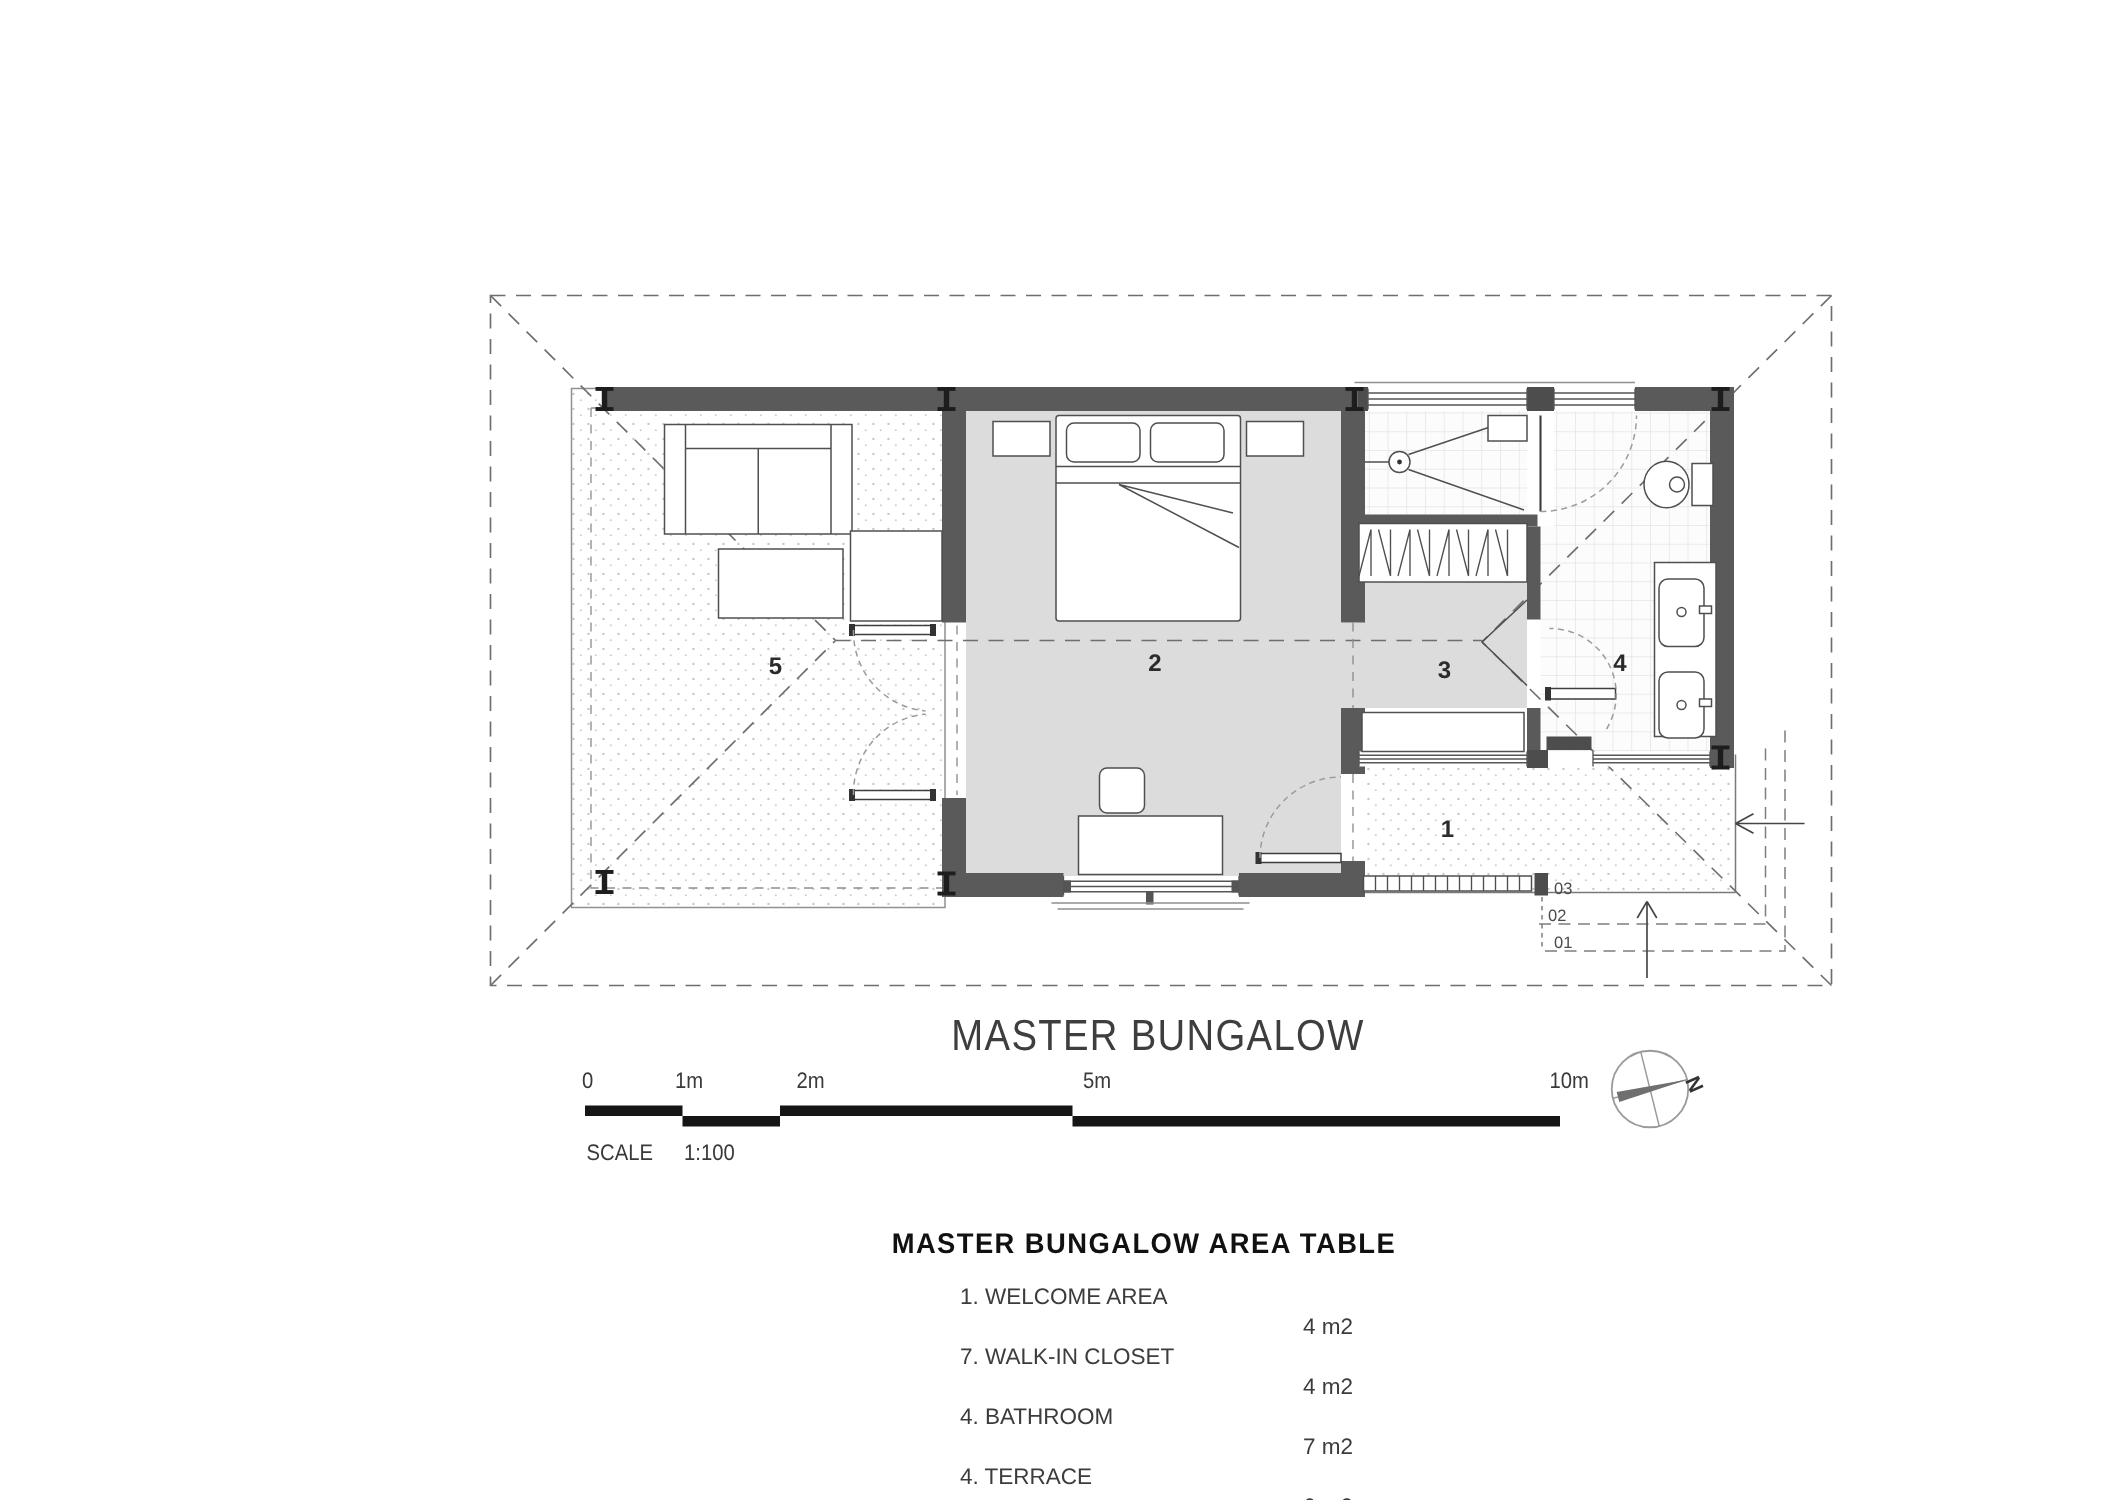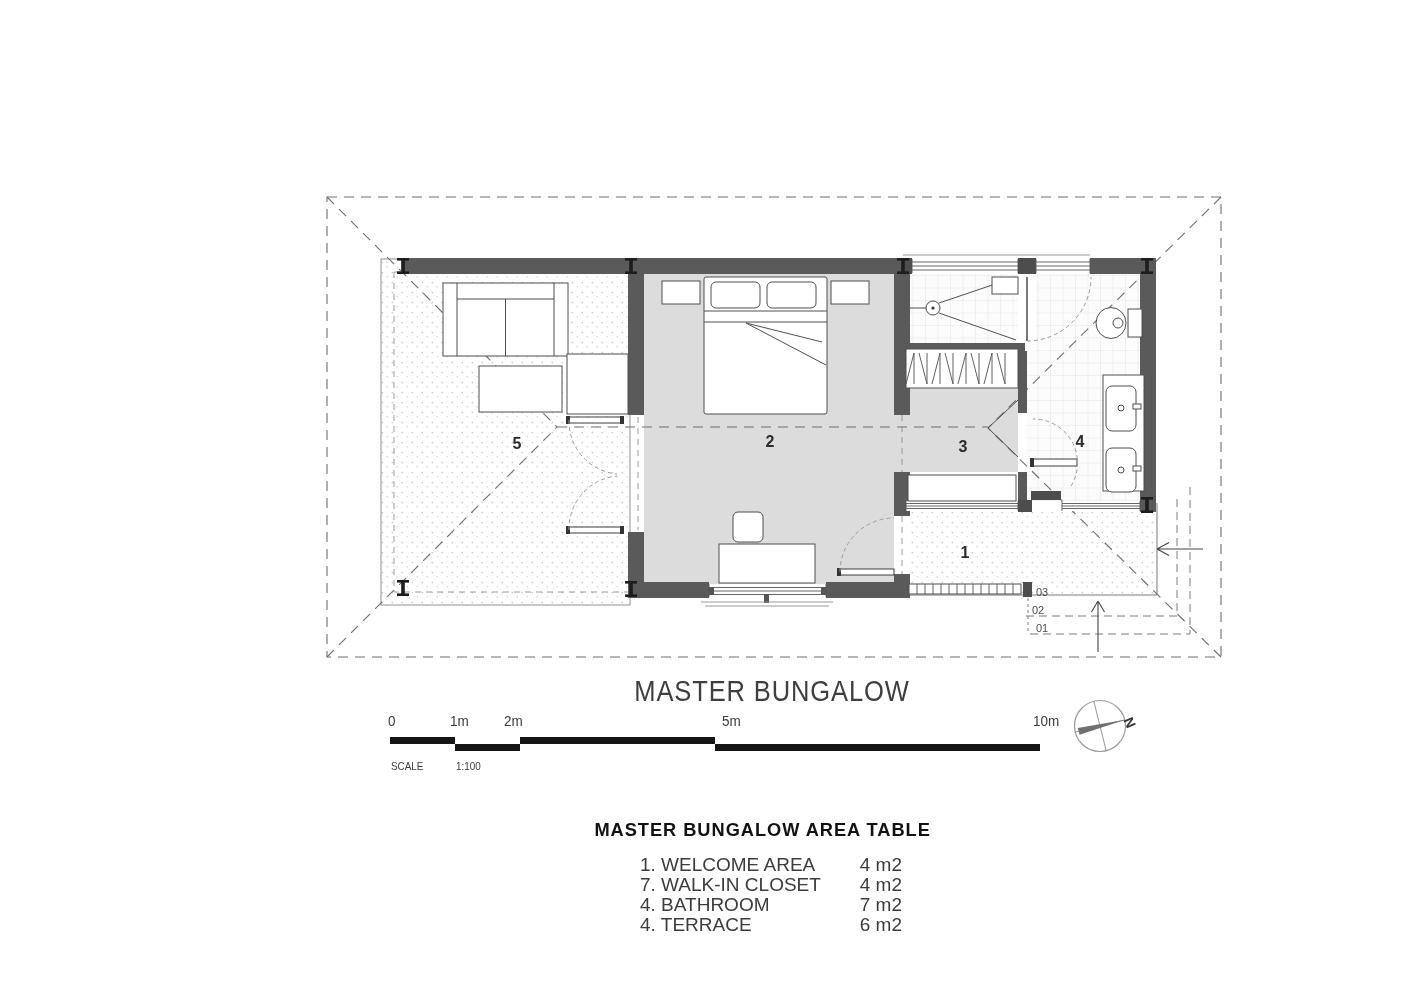--- a/index.html
+++ b/index.html
@@ -6,26 +6,26 @@
   .sheet{position:relative;width:1414px;height:1000px;background:#ffffff;overflow:hidden;
          font-family:"Liberation Sans",sans-serif;}
   .sheet svg{position:absolute;left:0;top:0;}
   .cond{display:inline-block;transform:scaleX(.9);transform-origin:left center;}
   .plan-title{position:absolute;left:572px;top:675px;width:400px;text-align:center;
     font-size:29px;letter-spacing:1px;color:#3e3e3e;transform:scaleX(.88);transform-origin:center;
     white-space:nowrap;}
   .scalebar{position:absolute;left:390px;top:712px;width:660px;height:44px;}
   .scalebar .tick{position:absolute;top:0;font-size:15px;color:#3a3a3a;}
   .scalebar .seg{position:absolute;background:#151515;height:7px;}
-  .scalecap{position:absolute;top:760px;font-size:11px;color:#3a3a3a;}
+  .scalecap{position:absolute;top:760px;font-size:15px;color:#3a3a3a;}
   .area-table{position:absolute;left:588px;top:819px;width:322px;color:#3c3c3c;}
   .area-table .hdr{text-align:center;font-weight:bold;font-size:19px;letter-spacing:1px;
     color:#111;white-space:nowrap;transform:scaleX(.96);transform-origin:center;}
   .area-table .rows{margin-top:14px;}
-  .area-table .row{display:flex;font-size:19px;line-height:20px;padding-left:52px;padding-right:8px;}
+  .area-table .row{display:flex;font-size:15px;line-height:20px;padding-left:52px;padding-right:8px;flex-direction:column;}
   .area-table .row .val{margin-left:auto;}
 </style>
 </head>
 <body>
 
 <div class="sheet">
 
 <svg width="1414" height="1000" viewBox="0 0 1414 1000">
   <defs>
     <pattern id="tiles" width="12.5" height="12.5" patternUnits="userSpaceOnUse">
@@ -223,21 +223,21 @@
       <text x="1128" y="731" font-family="Liberation Sans, sans-serif" font-size="14" font-weight="bold" fill="#333333" transform="rotate(80 1129 726)">N</text>
     </g>
   </g>
 </svg>
 
   <div class="plan-title">MASTER BUNGALOW</div>
 
   <div class="scalebar">
     <span class="tick" style="left:-2px"><span class="cond">0</span></span>
     <span class="tick" style="left:60px"><span class="cond">1m</span></span>
-    <span class="tick" style="left:114px"><span class="cond">2m</span></span>
+    <span class="tick" style="left:141px"><span class="cond">2m</span></span>
     <span class="tick" style="left:332px"><span class="cond">5m</span></span>
     <span class="tick" style="left:643px"><span class="cond">10m</span></span>
     <div class="seg" style="left:0;top:25px;width:65px"></div>
     <div class="seg" style="left:65px;top:32px;width:65px"></div>
     <div class="seg" style="left:130px;top:25px;width:195px"></div>
     <div class="seg" style="left:325px;top:32px;width:325px"></div>
   </div>
   <div class="scalecap" style="left:391px"><span class="cond">SCALE</span></div>
   <div class="scalecap" style="left:456px"><span class="cond">1:100</span></div>
 

